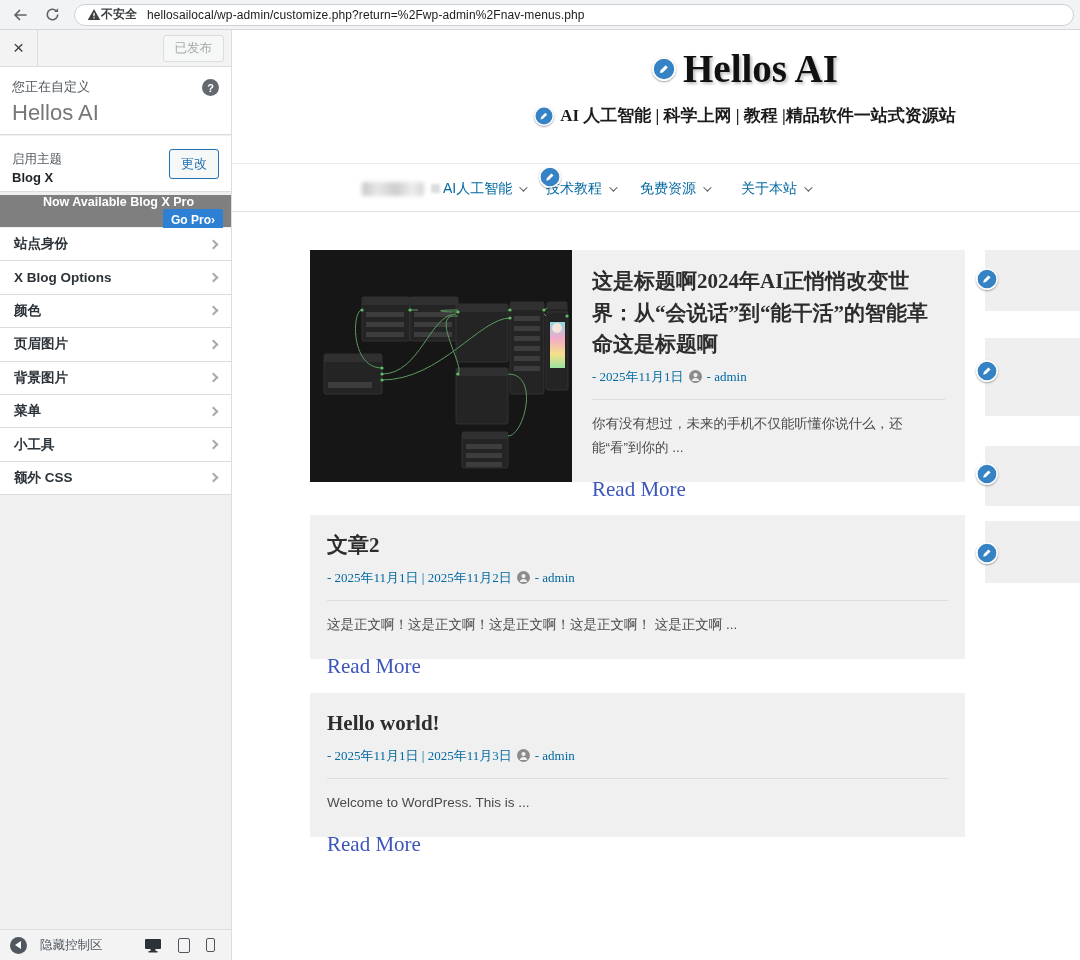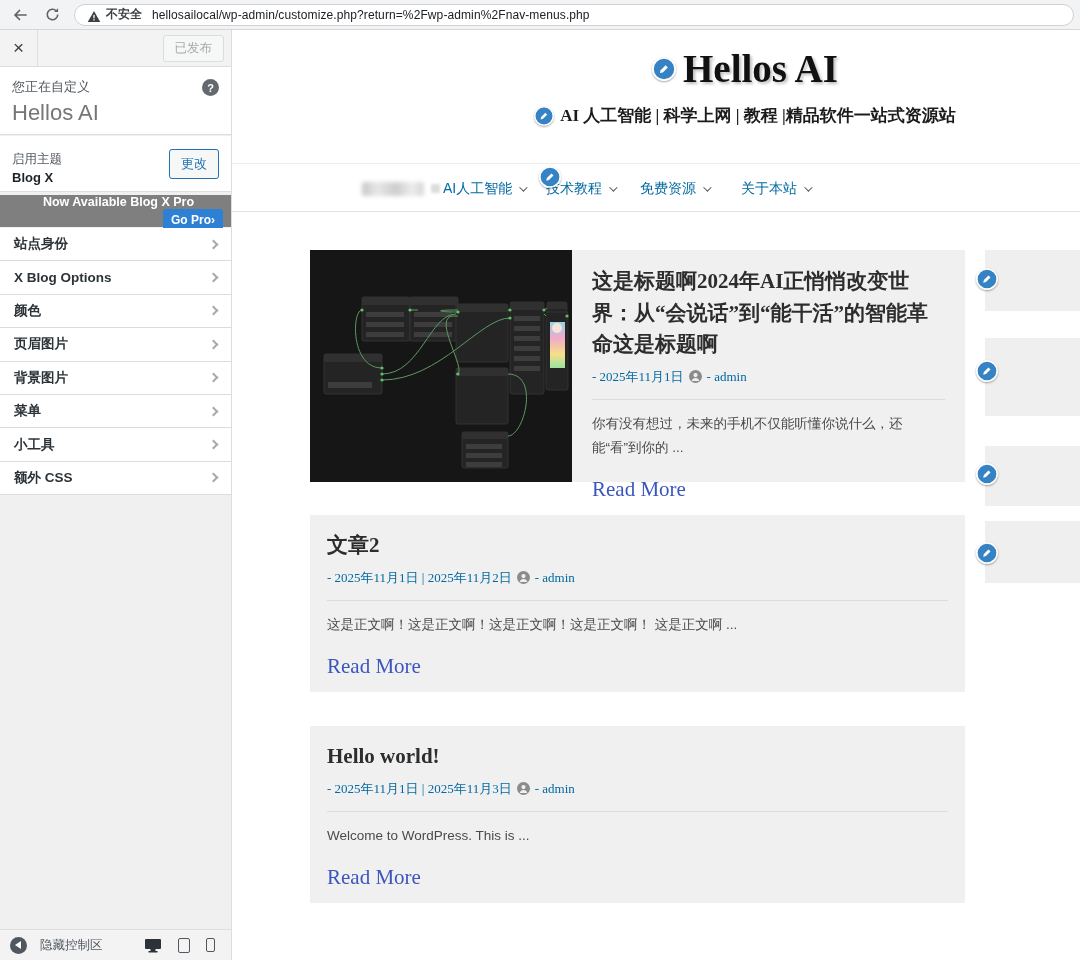--- a/index.html
+++ b/index.html
@@ -6,21 +6,21 @@
   html,body { width:1080px; height:960px; overflow:hidden; }
   body { font-family:"Liberation Sans", sans-serif; background:#fff; }
   #screen { position:relative; width:1080px; height:960px; background:#fff; }
 
   
   .browser-bar { position:absolute; left:0; top:0; width:1080px; height:30px;
     background:#f2f3f5; border-bottom:1px solid #d7d7d7; display:flex; align-items:center; }
   .nav-btn { width:24px; height:24px; margin-left:8px; display:flex; align-items:center; justify-content:center; }
   .url-pill { flex:1; height:22px; margin:0 6px 0 10px; background:#fff; border:1px solid #cfd1d4;
     border-radius:11px; display:flex; align-items:center; padding:0 12px; }
-  .warn-wrap { display:flex; align-items:flex-end; gap:5px; margin-right:10px; }
+  .warn-wrap { display:flex; align-items:center; margin-right:10px; }
   .sec-label { font-size:12px; font-weight:bold; color:#3c4043; }
   .url-text { font-size:12px; color:#202124; letter-spacing:.1px; }
 
   
   .panel { position:absolute; left:0; top:30px; width:232px; height:930px;
     background:#f0f0f1; border-right:1px solid #ddd; }
   .panel-header { position:absolute; left:0; top:0; width:100%; height:37px; background:#f3f3f4;
     border-bottom:1px solid #ddd; display:flex; align-items:center; }
   .close-btn { width:38px; height:100%; border-right:1px solid #ddd; display:flex; align-items:center;
     justify-content:center; font-size:19px; color:#3c434a; background:#f3f3f4; cursor:pointer; }
@@ -88,21 +88,21 @@
   .thumb { flex:0 0 262px; background:#141414; }
   .card-body { flex:1; padding:16px 20px 16px 20px; }
   .post-title { font-family:"Liberation Serif", serif; font-size:21px; line-height:1.5; font-weight:bold;
     color:#2d2d2d; }
   .post-meta { display:flex; align-items:center; gap:5px; margin-top:7px; font-family:"Liberation Serif", serif;
     font-size:13px; color:#0369a1; }
   .meta-divider { border:none; border-top:1px solid #dcdcdc; margin:13px 0 12px 0; }
   .post-excerpt { font-size:13.5px; line-height:1.8; color:#4a4a4a; }
   .read-more { display:inline-block; margin-top:17px; font-family:"Liberation Serif", serif; font-size:21px;
     color:#3c55bd; text-decoration:none; cursor:pointer; }
-  .text-card { padding:15px 17px; height:177px; }
+  .text-card { padding:15px 17px; height:144px; }
 
   .widget-block { position:absolute; left:753px; width:95px; background:#efefef; }
   .widget-pencil { position:absolute; left:744px; }
 
   .ico-svg { display:block; }
 </style>
 </head>
 <body>
 
 <div id="screen">

